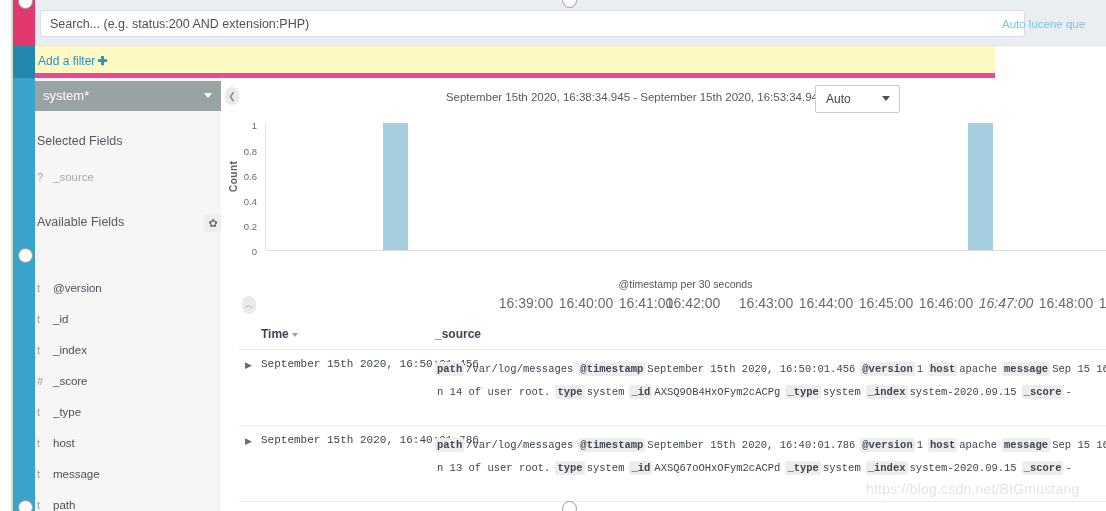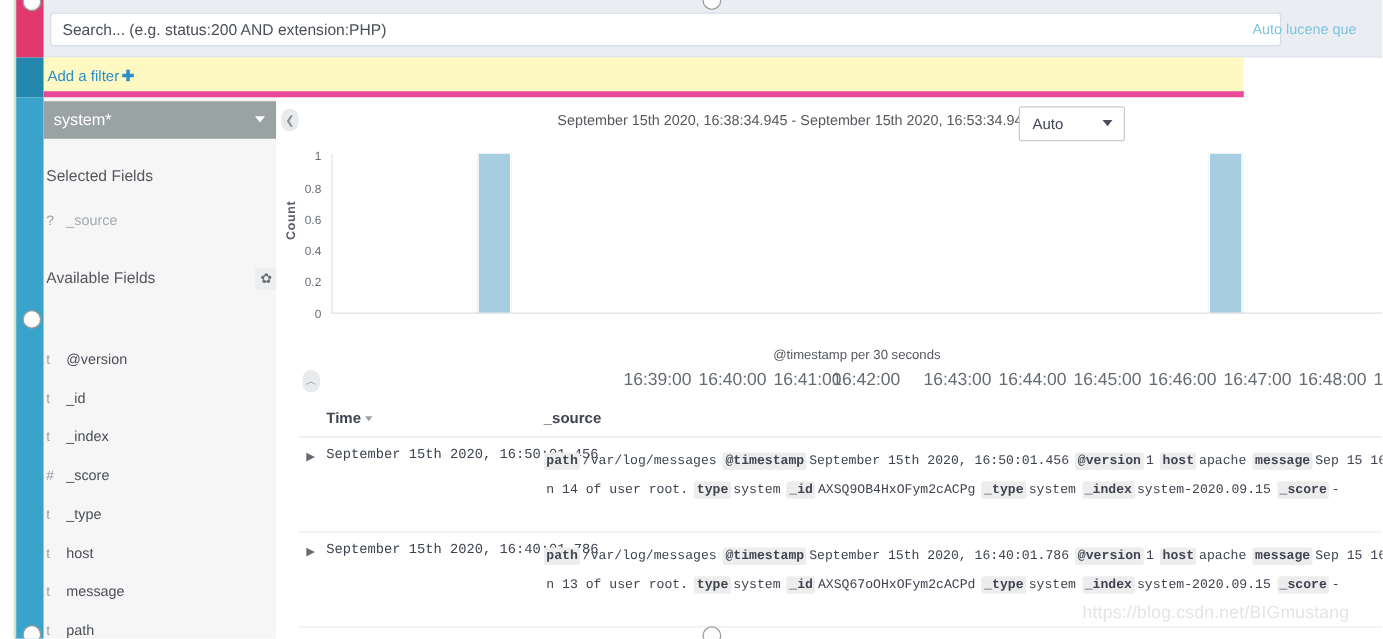--- a/index.html
+++ b/index.html
@@ -450,21 +450,21 @@
     </div>
 
     <div class="x-tick" style="left:275px;">16:39:00</div>
     <div class="x-tick" style="left:335px;">16:40:00</div>
     <div class="x-tick" style="left:395px;">16:41:00</div>
     <div class="x-tick" style="left:442px;">16:42:00</div>
     <div class="x-tick" style="left:515px;">16:43:00</div>
     <div class="x-tick" style="left:575px;">16:44:00</div>
     <div class="x-tick" style="left:635px;">16:45:00</div>
     <div class="x-tick" style="left:695px;">16:46:00</div>
-    <div class="x-tick" style="left:755px;">16:47:00</div>
+    <div class="x-tick" style="left:755px;font-style:italic;">16:47:00</div>
     <div class="x-tick" style="left:815px;text-align:center;">16:48:00</div>
     <div class="x-tick" style="left:875px;">16:49:00</div>
 
     <div class="x-label">@timestamp per 30 seconds</div>
   </div>
 
   <div class="collapse-btn collapse-chart">︿</div>
 
   <div class="doc-table">
     <div class="table-head">

